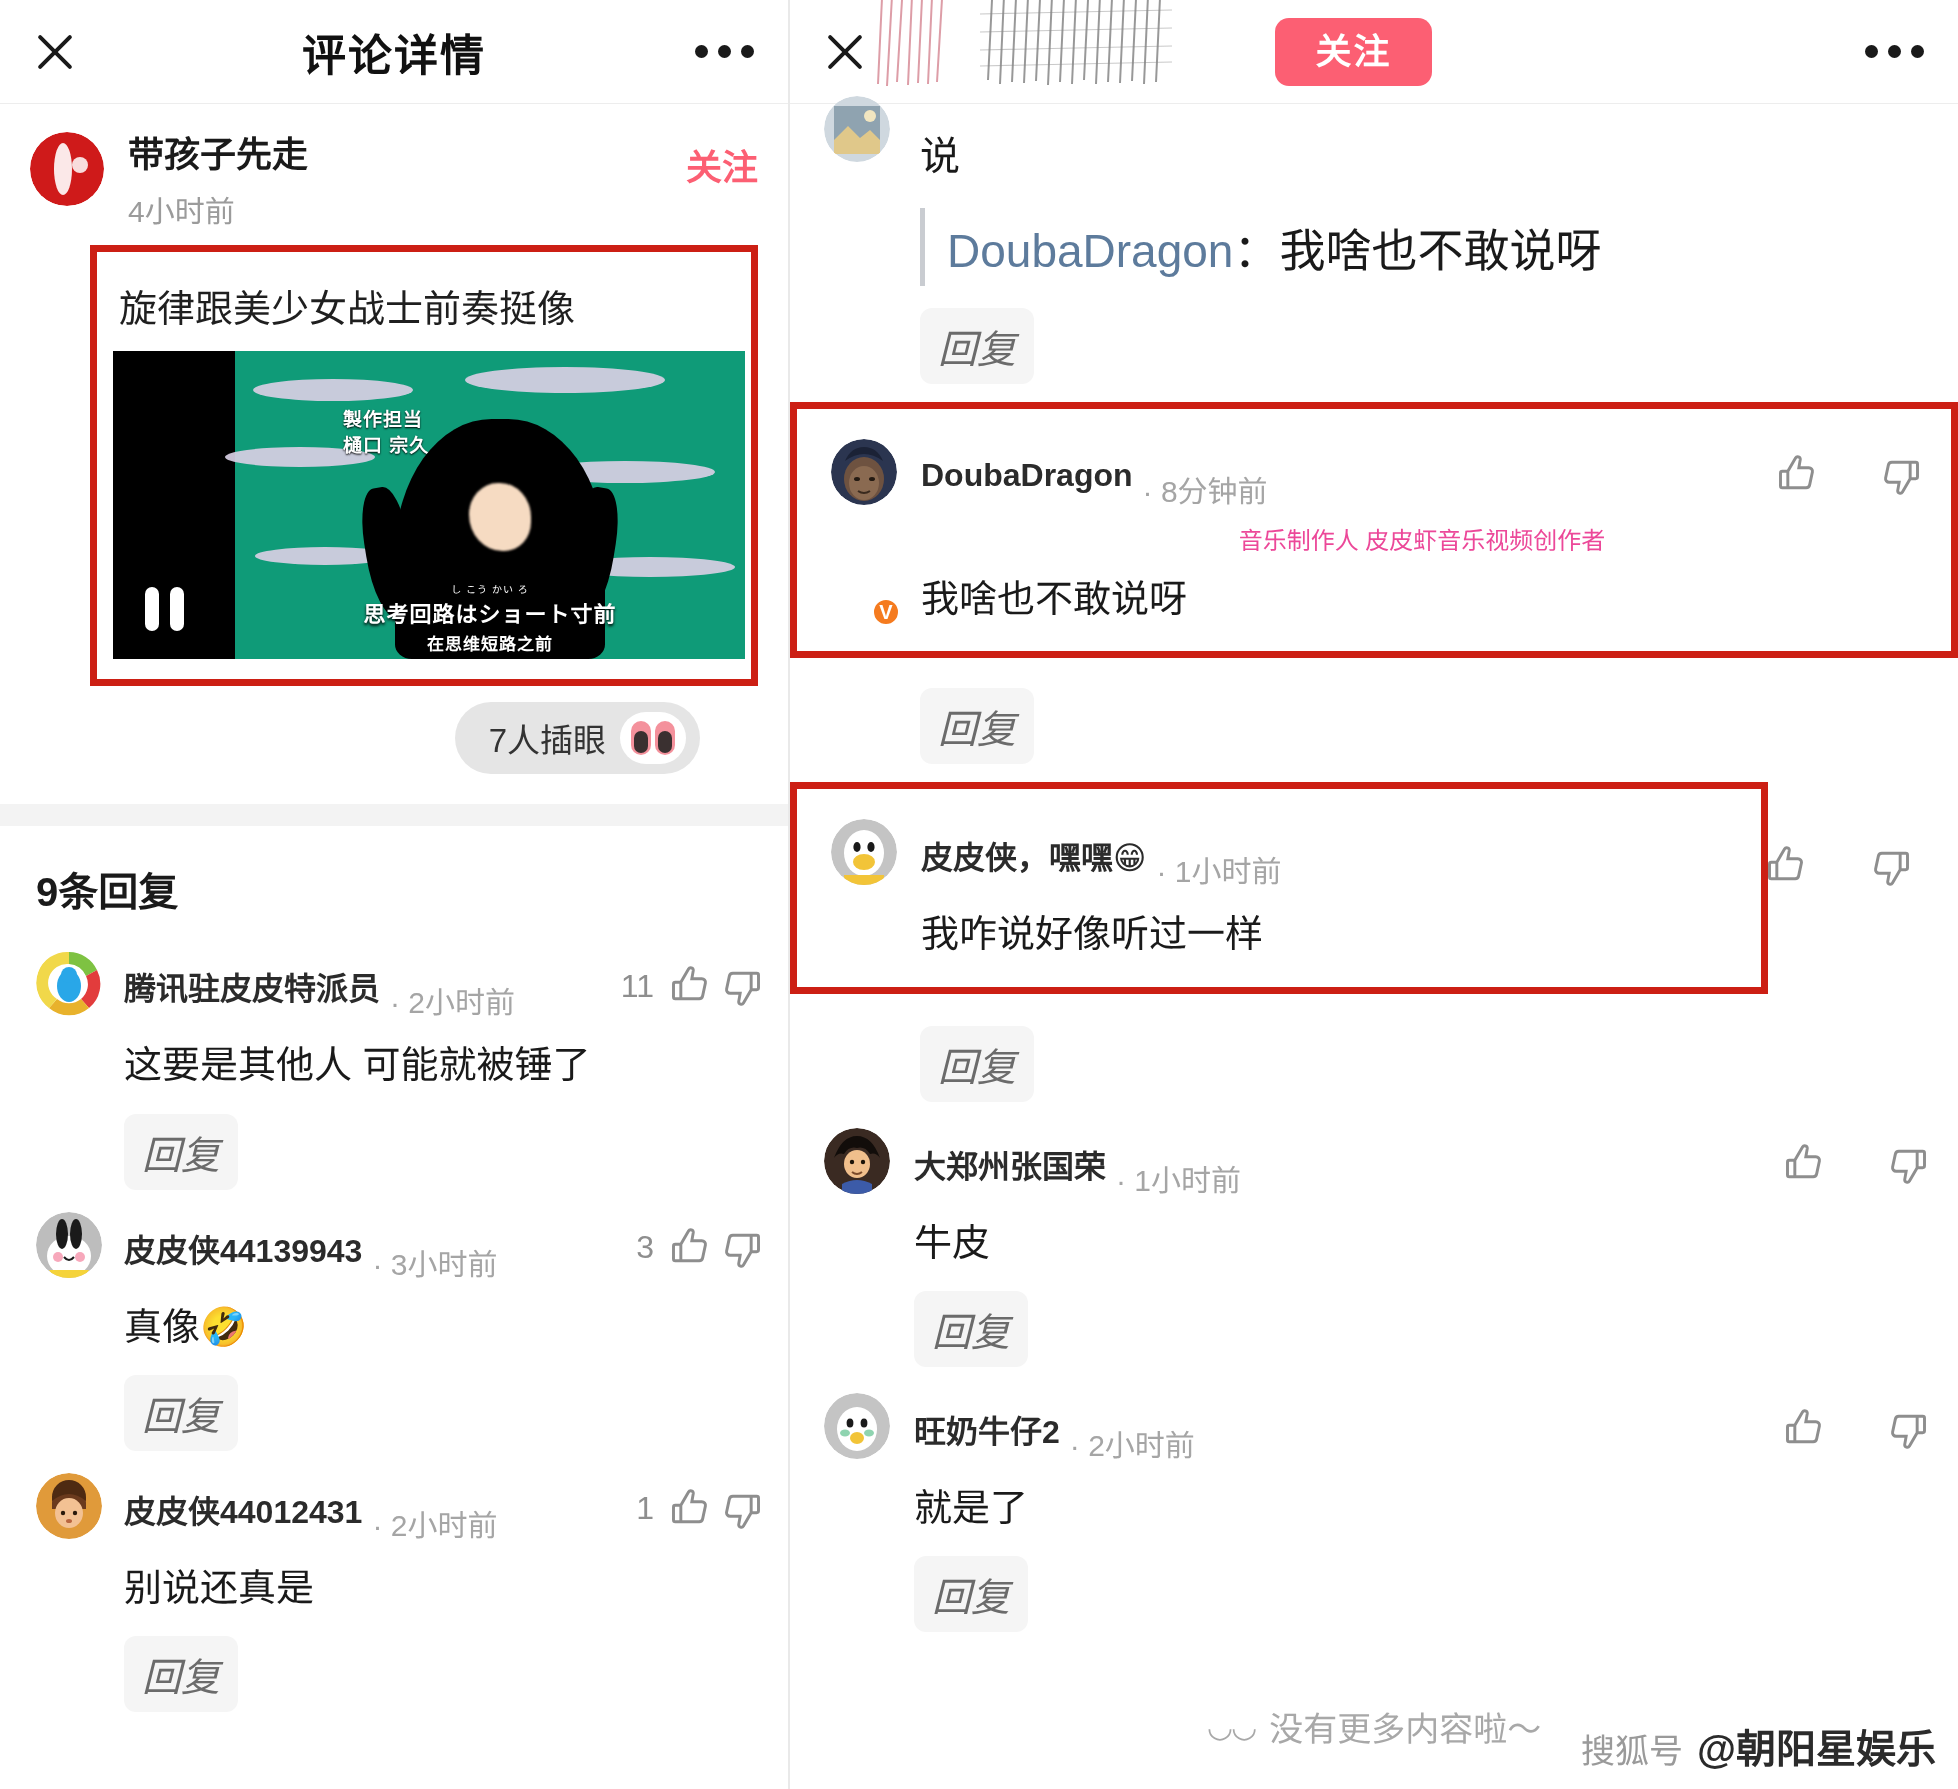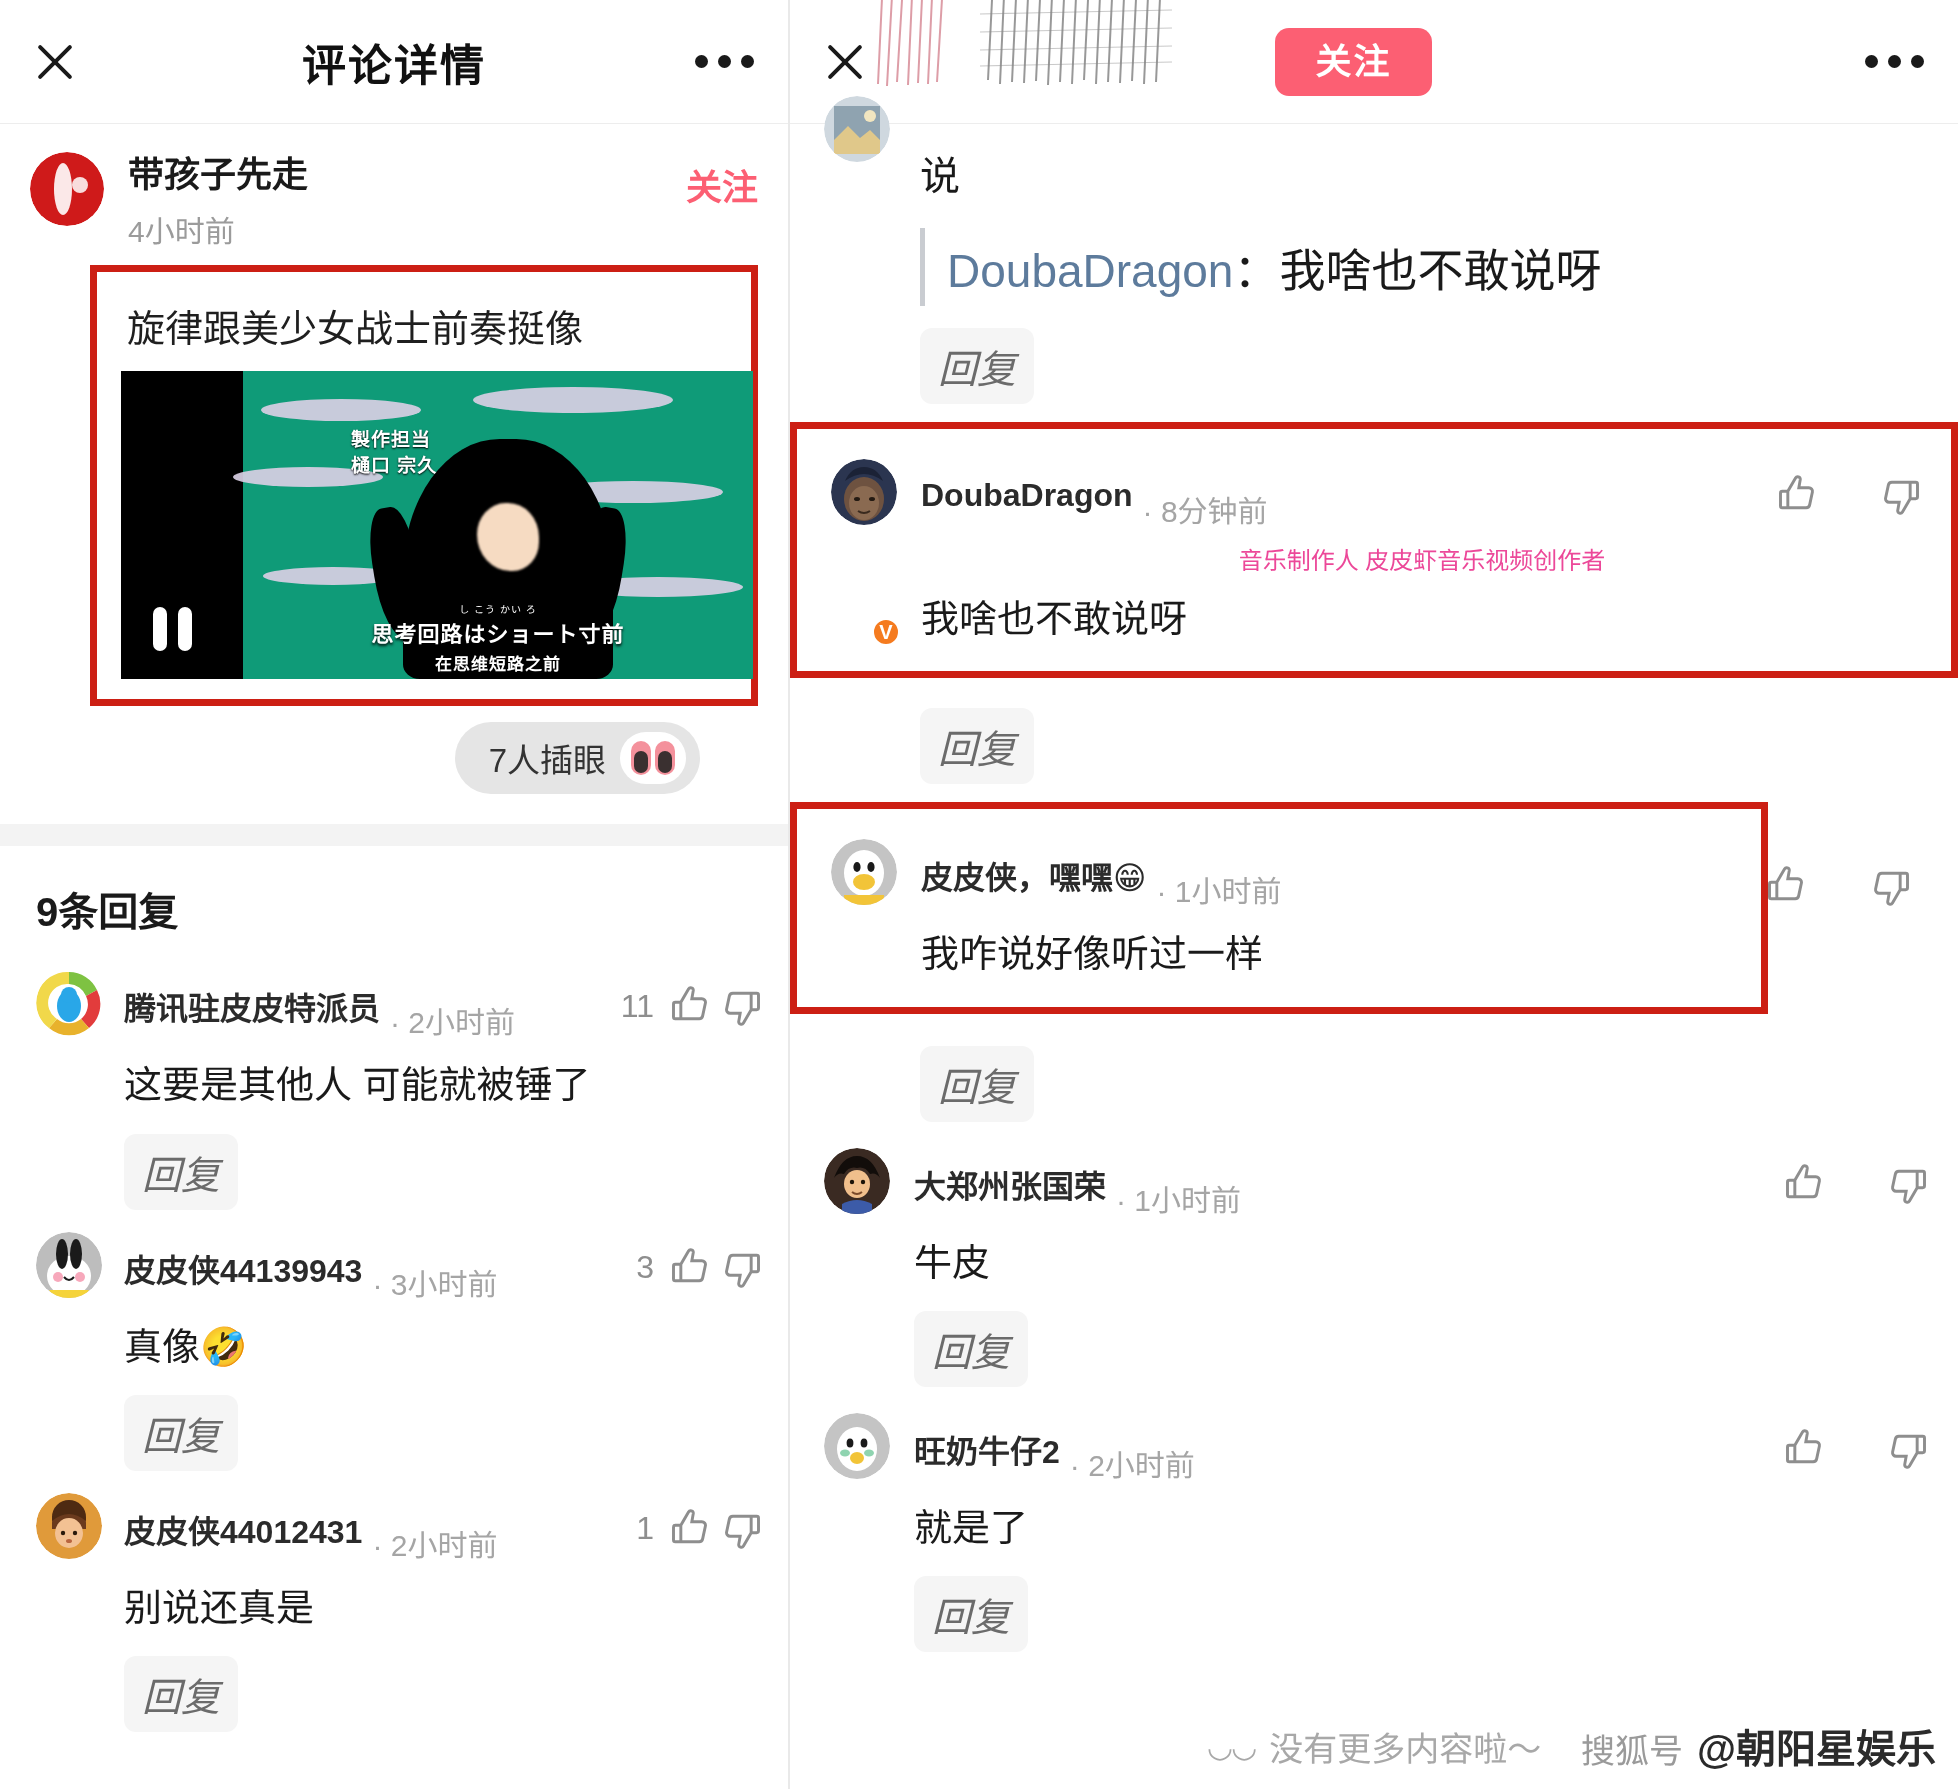--- a/index.html
+++ b/index.html
@@ -12,21 +12,21 @@
   }
   .screen { position: relative; width: 1958px; height: 1789px; display: flex; background:#fff; }
 
   
   .panel { position: relative; height: 1789px; background: #ffffff; overflow: hidden; }
   .panel-left  { width: 790px; border-right: 2px solid #e9e9e9; }
   .panel-right { width: 1168px; }
 
   
   .hdr {
-    position: relative; height: 124px; width: 100%;
+    position: relative; height: 104px; width: 100%;
     display: flex; align-items: center; background: #fff;
     border-bottom: 1px solid #ededed;
   }
   .hdr-title {
     position:absolute; left:0; right:0; text-align:center;
     font-size: 44px; font-weight: 700; color: #111; letter-spacing: 2px;
   }
   .icon-x {
     position: relative; width: 54px; height: 54px; margin-left: 28px; flex: 0 0 auto; cursor: pointer;
   }
@@ -59,21 +59,21 @@
   .root-meta { margin-left: 24px; padding-top: 2px; }
   .uname { font-size: 36px; font-weight: 700; color: #1a1a1a; line-height: 1.15; }
   .utime { font-size: 30px; color: #9b9b9b; margin-top: 12px; }
   .follow-link {
     margin-left:auto; color:#fc5f73; font-size: 36px; font-weight: 600; padding-top: 6px; cursor:pointer;
   }
 
   
   .hl { border: 7px solid #cc1f14; background: #fff; }
 
-  .card { margin: 14px 0 0 60px; padding: 14px 16px 20px 24px; }
+  .card { margin: 14px 0 0 60px; padding: 14px 16px 20px 16px; }
   .card-title { font-size: 38px; color: #1f1f1f; padding: 12px 6px 18px 6px; }
   .video { position: relative; width: 632px; height: 308px; background: #000; overflow:hidden; }
   .sky { position:absolute; left: 122px; top: 0; right: 0; bottom: 0; background: #0f9b78; }
   .cloud { position:absolute; background:#d8cfe4; border-radius: 50%; opacity:.92; }
   .silhouette {
     position:absolute; left: 52%; bottom: 0; width: 210px; height: 240px; transform: translateX(-50%);
     background:#000; border-radius: 46% 46% 8% 8% / 56% 56% 6% 6%;
   }
   .hair-l, .hair-r { position:absolute; bottom: 40px; width: 44px; height: 132px; background:#000; border-radius: 40% 40% 50% 50%; }
   .hair-l { left: 30%; transform: translateX(-50%) rotate(-9deg); }

